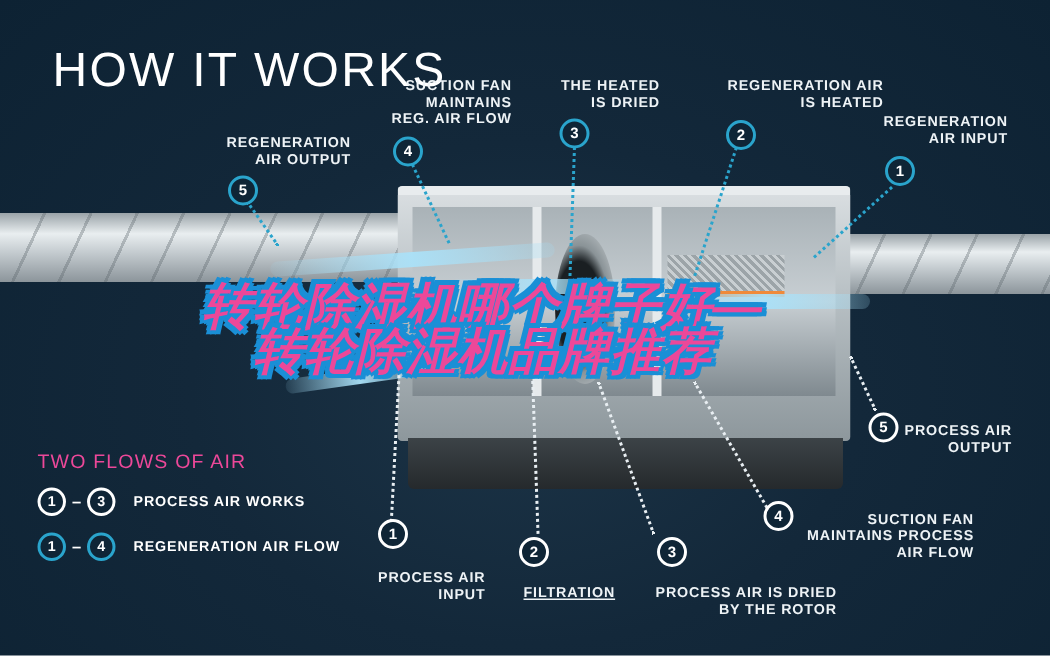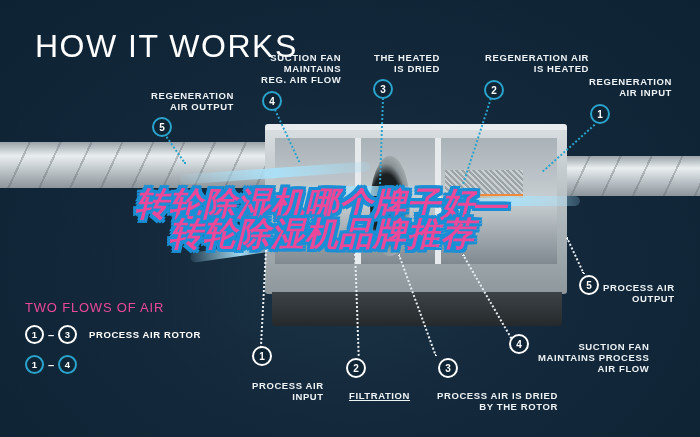--- a/index.html
+++ b/index.html
@@ -138,26 +138,27 @@
 <div class="num blue" style="left:590px; top:104px;">1</div>
 
 <div class="headline" style="top:182px;">转轮除湿机哪个牌子好—</div>
 <div class="headline" style="top:212px;">转轮除湿机品牌推荐</div>
 
 <div class="legend-title">TWO FLOWS OF AIR</div>
 <div class="legend-row" style="top:325px;">
   <span class="num">1</span>
   <span class="dash">–</span>
   <span class="num">3</span>
-  <span class="ltxt">PROCESS AIR ROTOR</span>
+  <span class="ltxt">PROCESS AIR WORKS</span>
 </div>
 <div class="legend-row" style="top:355px;">
   <span class="num blue">1</span>
   <span class="dash">–</span>
   <span class="num blue">4</span>
+  <span class="ltxt">REGENERATION AIR FLOW</span>
 </div>
 
 <div class="num" style="left:252px; top:346px;">1</div>
 <div class="lbl" style="left:252px; top:380px;">PROCESS AIR
 INPUT</div>
 
 <div class="num" style="left:346px; top:358px;">2</div>
 <div class="lbl" style="left:349px; top:390px;text-decoration:underline;">FILTRATION</div>
 
 <div class="num" style="left:438px; top:358px;">3</div>

